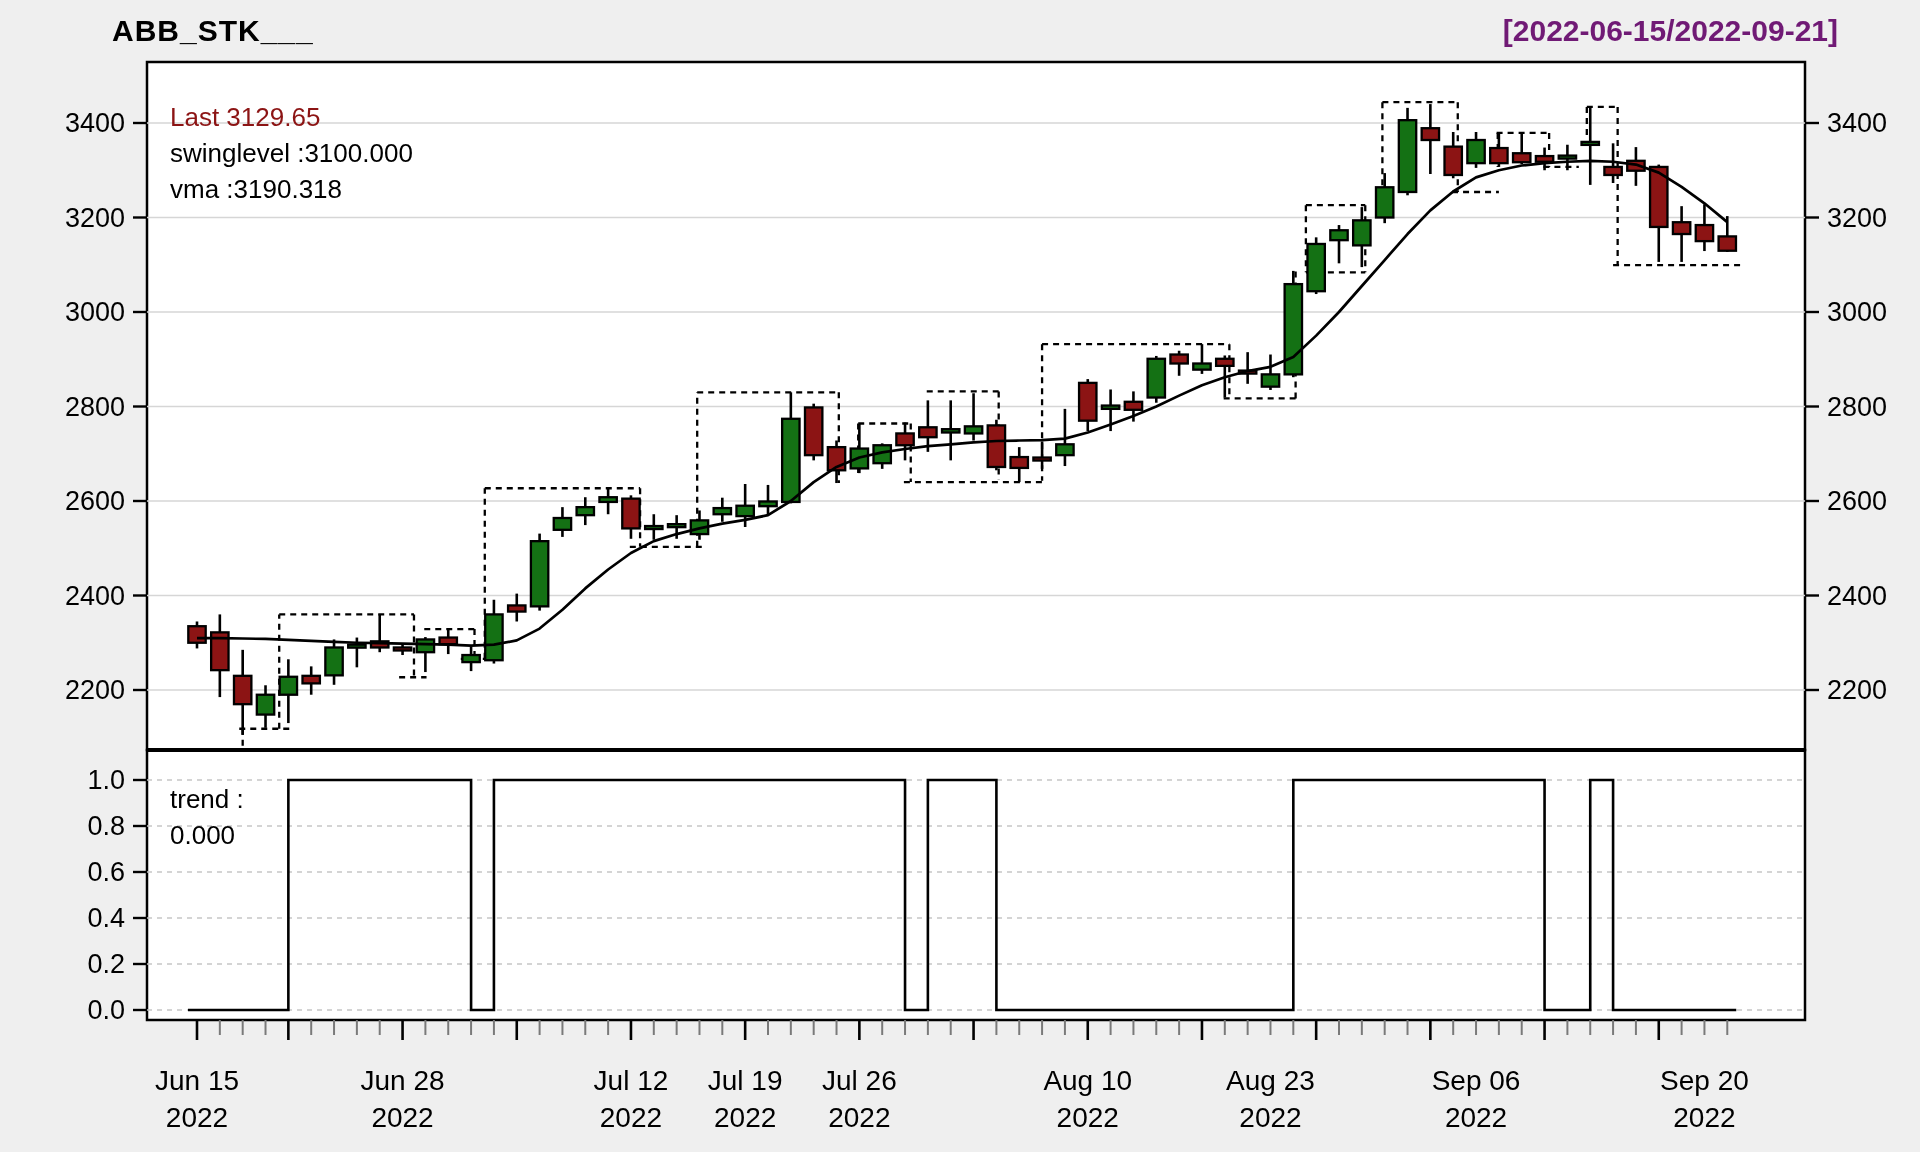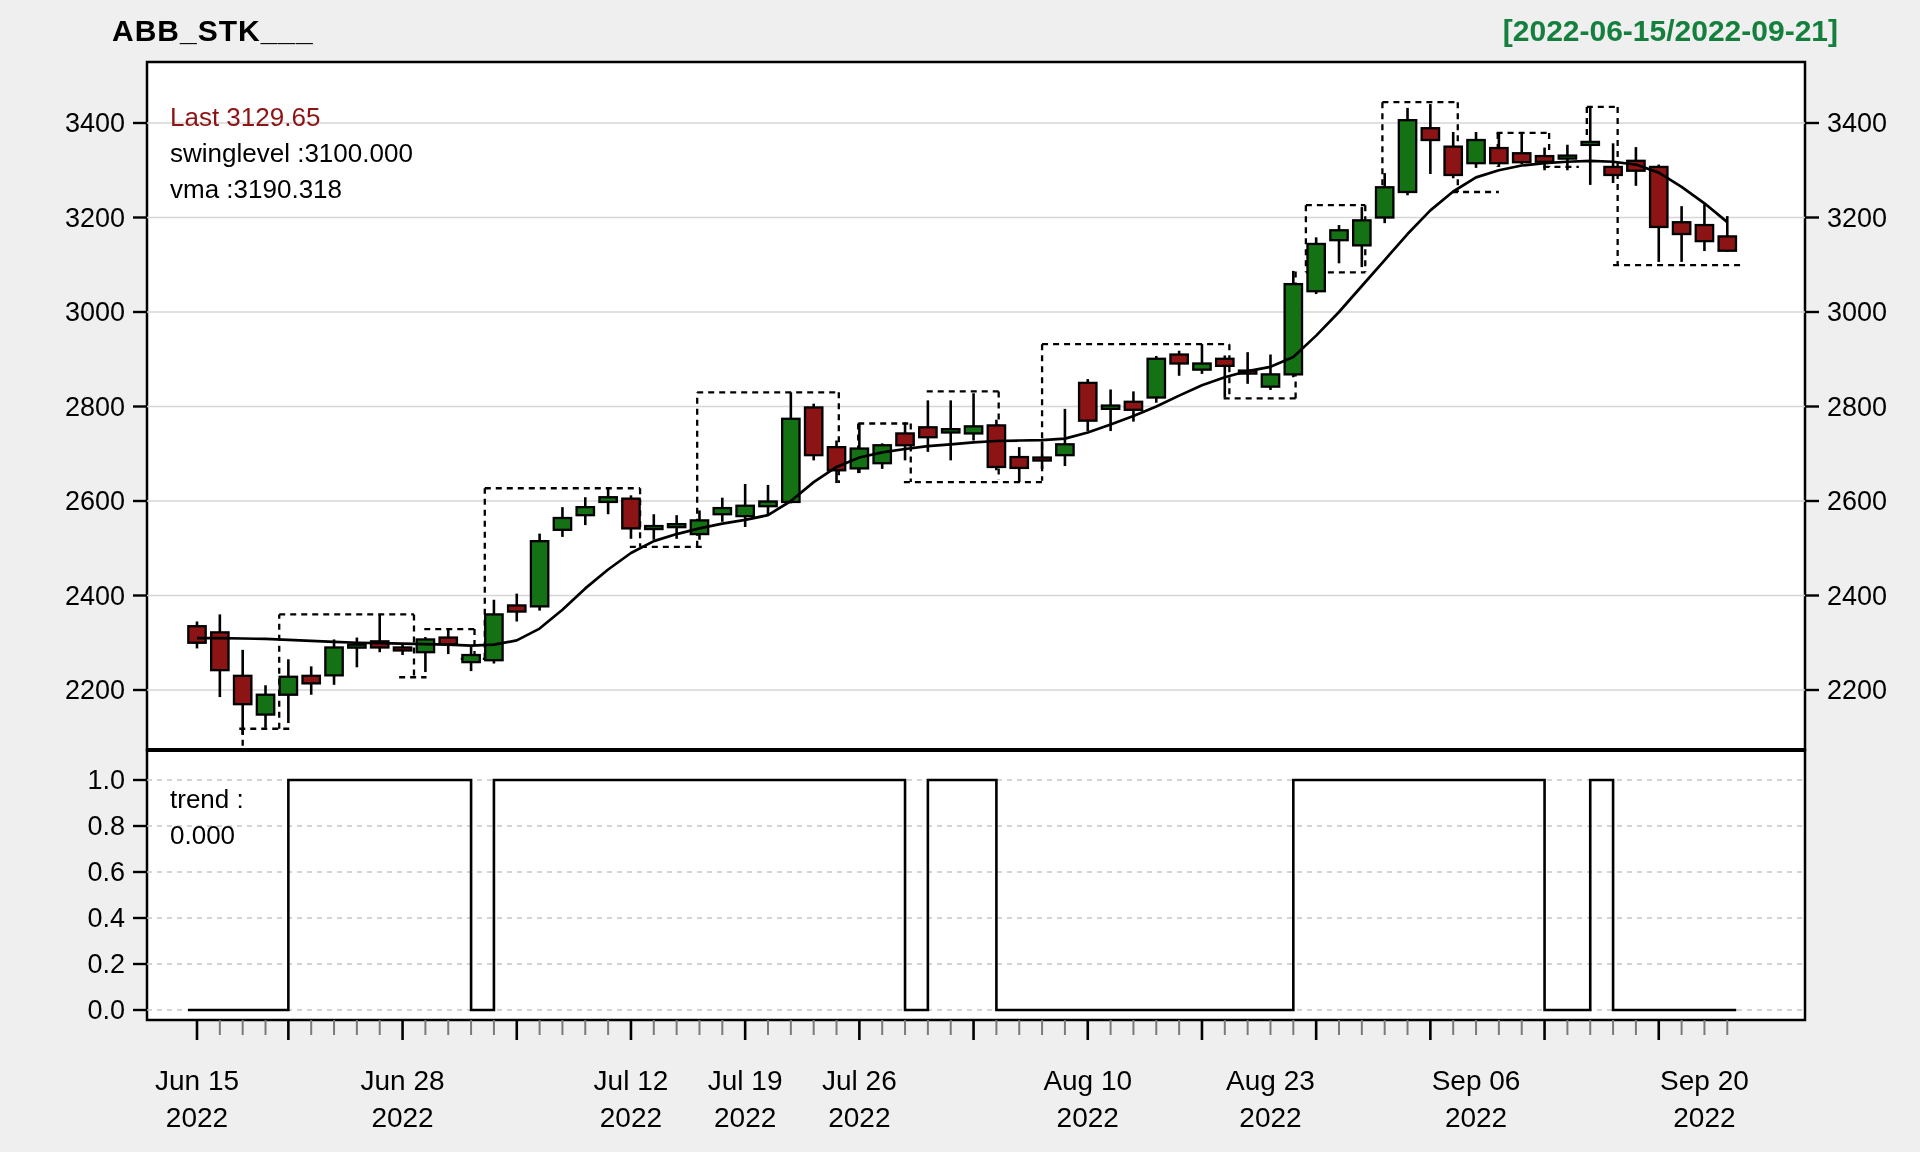--- a/index.html
+++ b/index.html
@@ -8,21 +8,21 @@
     background:#efefef;
     font-family:"Liberation Sans", sans-serif;
     overflow:hidden;
   }
   #chart-title{
     position:absolute;left:112px;top:14px;
     font-size:30px;font-weight:bold;color:#000;letter-spacing:1px;text-align:right;
   }
   #date-range{
     position:absolute;right:82px;top:14px;
-    font-size:30px;font-weight:bold;color:#15803d;
+    font-size:30px;font-weight:bold;color:#701a75;
   }
   svg{position:absolute;left:0;top:0;}
   text{font-family:"Liberation Sans", sans-serif;}
 </style>
 </head>
 <body>
 
 <div id="chart-title">ABB_STK___</div>
 <div id="date-range">[2022-06-15/2022-09-21]</div>
 

